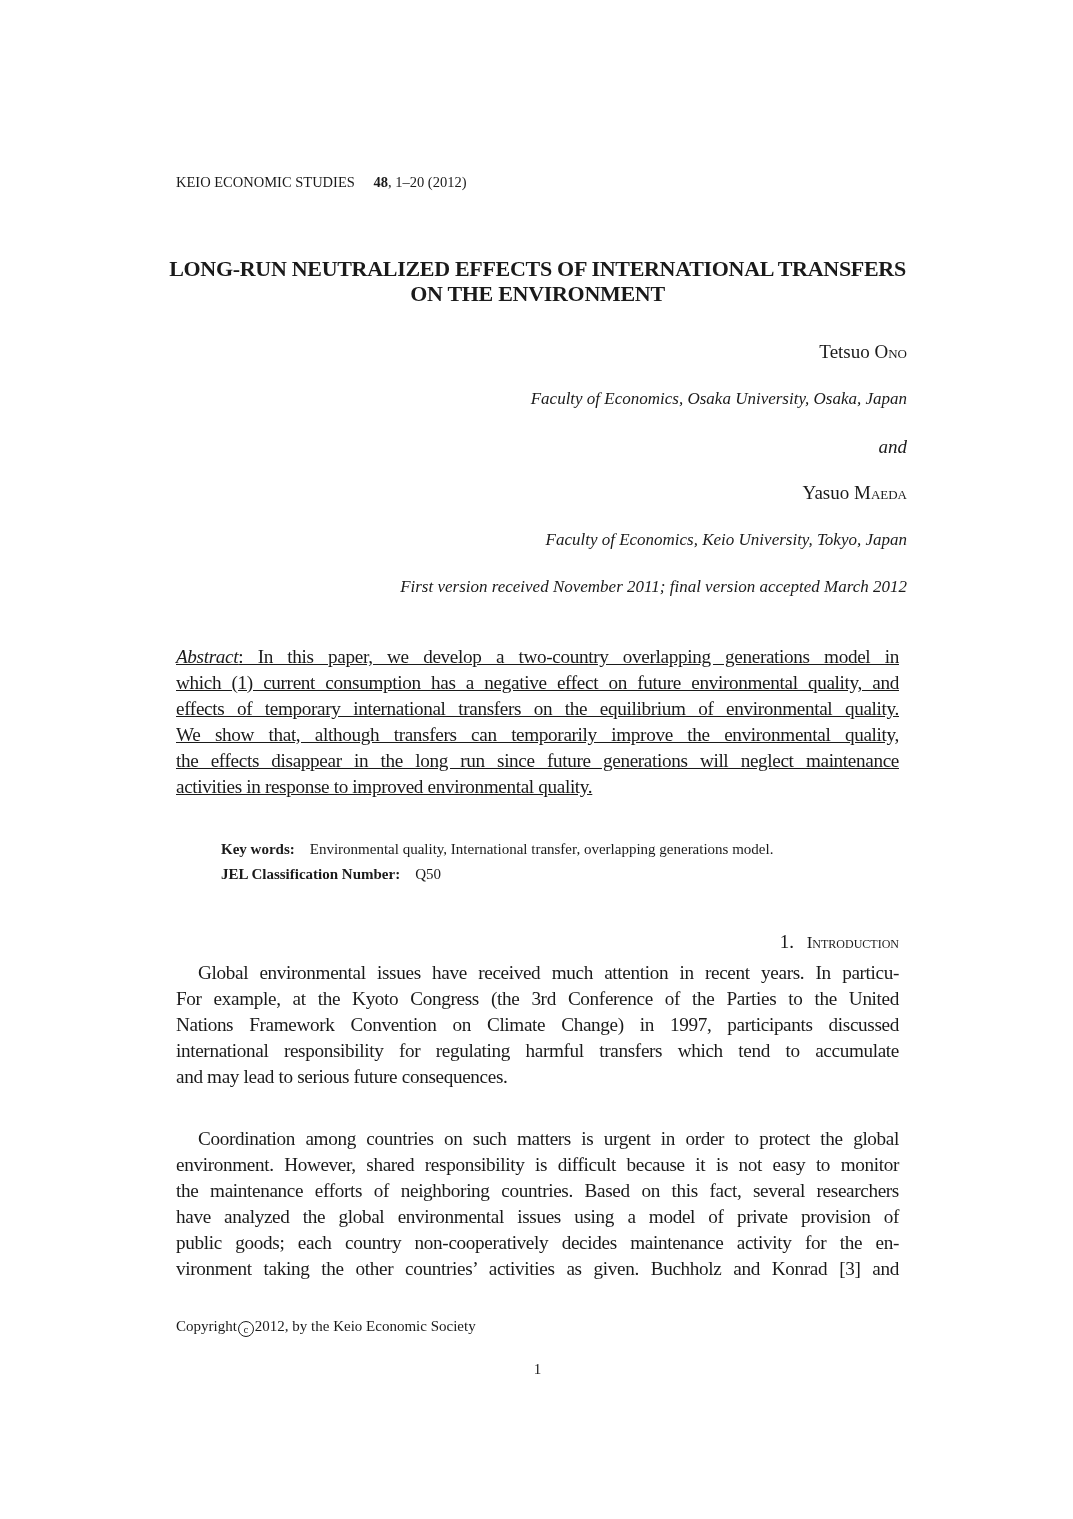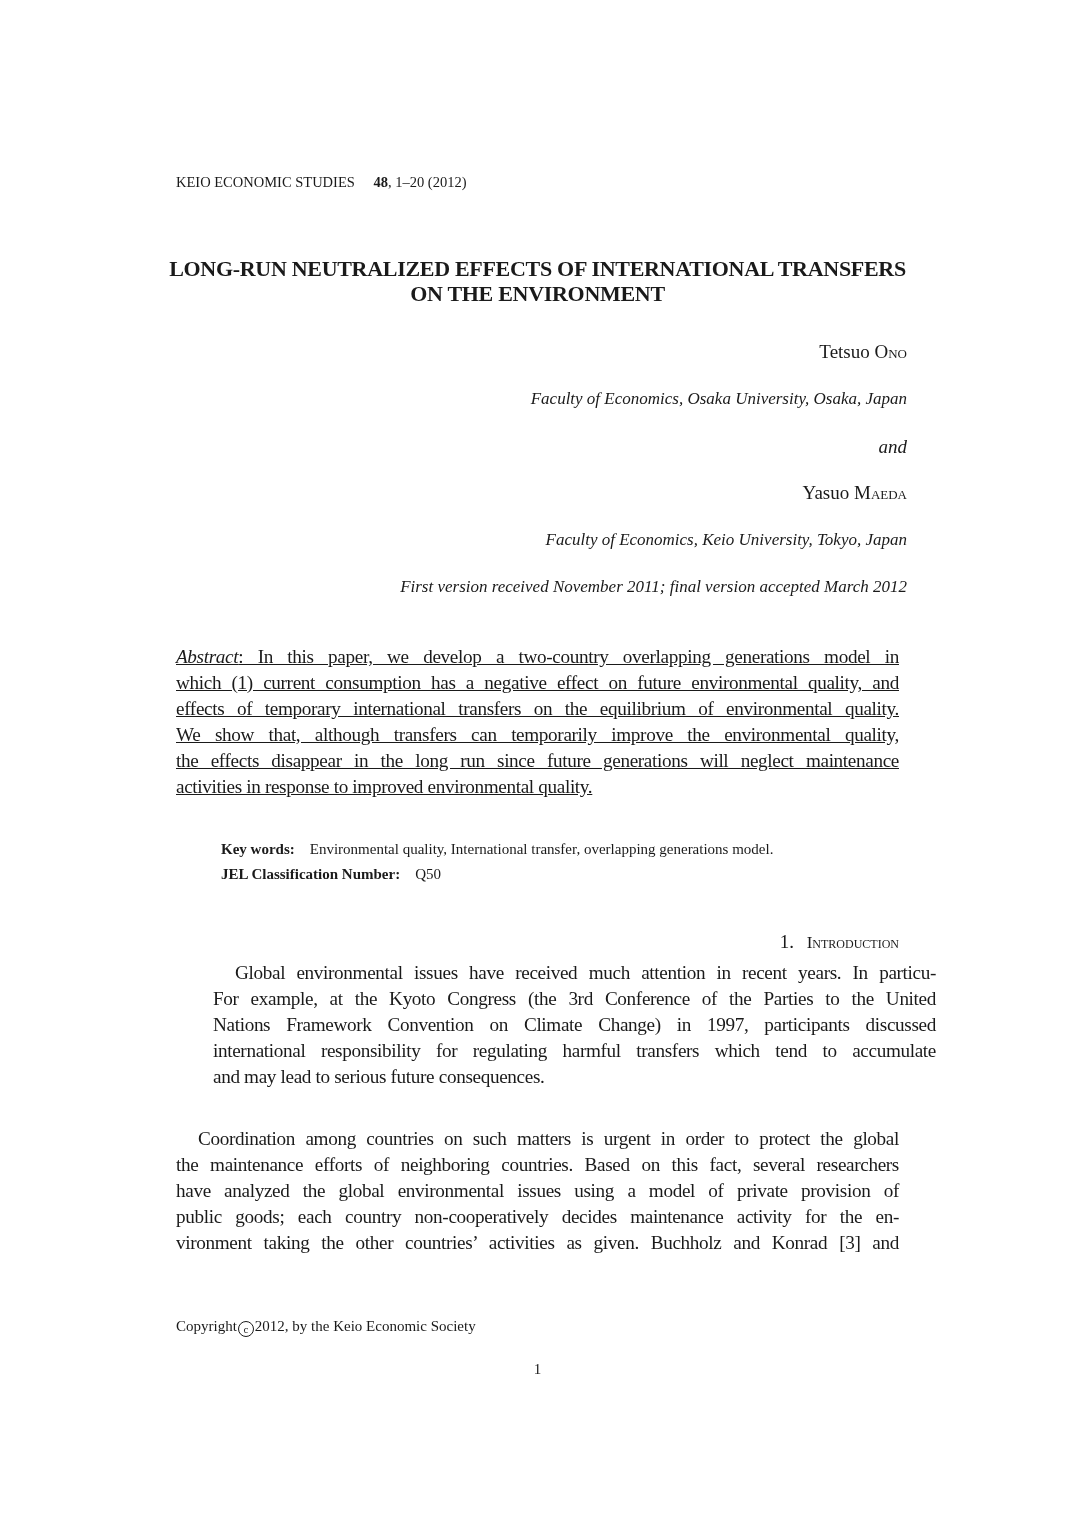--- a/index.html
+++ b/index.html
@@ -186,30 +186,31 @@
   <div class="meta-line" style="top:866px;">
     <span class="label">JEL Classification Number:</span>&nbsp;&nbsp;&nbsp;
     <span>Q50</span>
   </div>
 
   <div class="section-heading">
     <span class="num">1.</span>&nbsp;&nbsp;
     <span class="sc">Introduction</span>
   </div>
 
-  <div class="para" style="top:960px;margin-left:37px;">
+  <div class="para" style="top:960px;">
     <span class="line indent">Global environmental issues have received much attention in recent years. In particu-</span>
     <span class="line">For example, at the Kyoto Congress (the 3rd Conference of the Parties to the United</span>
     <span class="line">Nations Framework Convention on Climate Change) in 1997, participants discussed</span>
     <span class="line">international responsibility for regulating harmful transfers which tend to accumulate</span>
     <span class="line last">and may lead to serious future consequences.</span>
   </div>
 
   <div class="para" style="top:1126px;">
     <span class="line indent">Coordination among countries on such matters is urgent in order to protect the global</span>
+    <span class="line">environment. However, shared responsibility is difficult because it is not easy to monitor</span>
     <span class="line">the maintenance efforts of neighboring countries. Based on this fact, several researchers</span>
     <span class="line">have analyzed the global environmental issues using a model of private provision of</span>
     <span class="line">public goods; each country non-cooperatively decides maintenance activity for the en-</span>
     <span class="line">vironment taking the other countries’ activities as given. Buchholz and Konrad [3] and</span>
   </div>
 
   <div class="copyright">
     <span>Copyright</span><span class="copy-symbol">c</span><span>2012, by the Keio Economic Society</span>
   </div>
 

